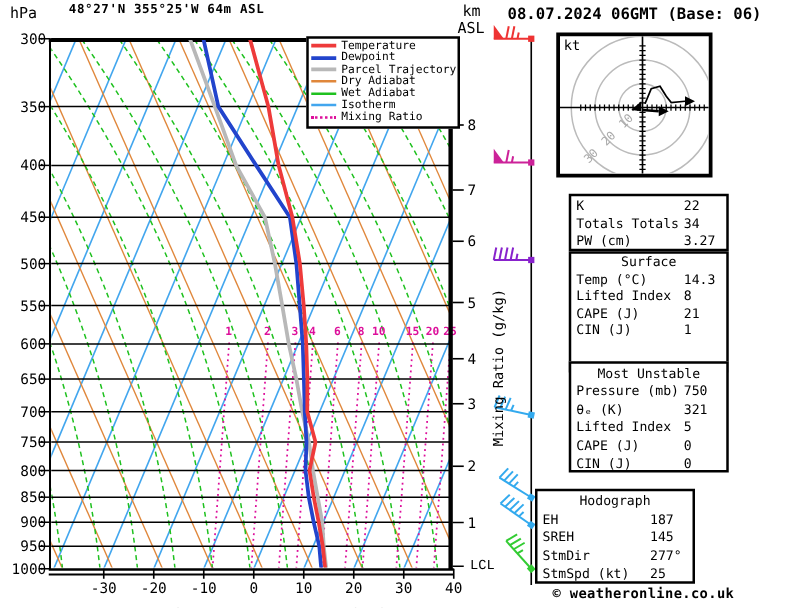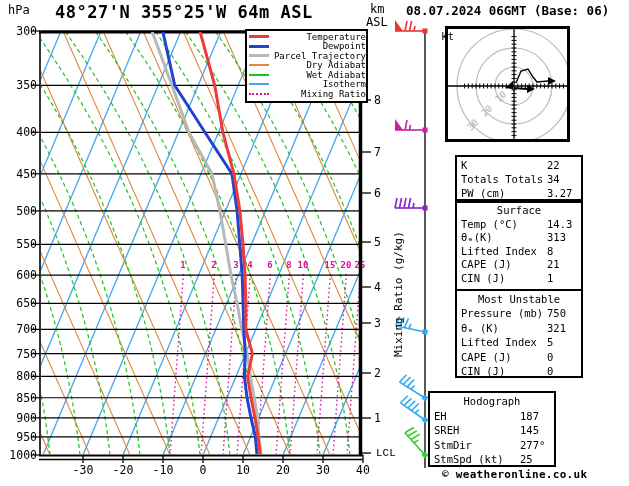--- a/index.html
+++ b/index.html
@@ -1,24 +1,24 @@
 <!DOCTYPE html>
 <html><head>
 <meta charset="utf-8">
 <style>
   html,body{margin:0;padding:0;background:#fff;}
   .stage{position:relative;width:629px;height:486px;background:#fff;overflow:hidden;
          font-family:"DejaVu Sans Mono","DejaVu Sans",monospace;color:#000;}
   .abs{position:absolute;}
   svg{position:absolute;left:0;top:0;}
-  .title{font-weight:bold;font-size:17px;letter-spacing:.5px;}
+  .title{font-weight:bold;font-size:10px;letter-spacing:.5px;}
   .unit{font-size:12px;}
   .date{font-weight:bold;font-size:12.5px;}
   .legend{border:2px solid #000;background:#fff;width:117px;padding:1px 0 2px 2px;z-index:5;}
-  .lrow{display:flex;align-items:center;height:9.5px;font-size:9px;white-space:nowrap;justify-content:space-between;}
+  .lrow{display:flex;align-items:center;height:9.5px;font-size:9px;white-space:nowrap;}
   .sw{display:inline-block;width:20px;margin-right:4px;flex:0 0 20px;}
   .panel{border:2px solid #000;background:#fff;width:128px;font-size:10.5px;box-sizing:border-box;
          padding:1px 4px 0 4px;z-index:4;}
   .prow{position:relative;white-space:nowrap;}
   .prow .val{position:absolute;left:86px;top:0;}
   .ptitle{text-align:center;}
   .rot{transform:rotate(-90deg);transform-origin:0 0;font-size:11px;white-space:nowrap;}
   .xlabel{width:330px;text-align:center;font-size:13px;}
   .small{font-size:11px;}
   .footer{font-weight:bold;font-size:11px;letter-spacing:.3px;}
@@ -375,32 +375,31 @@
       </div>
     <div class="lrow">
         <span class="sw" style="border-top: 2px dotted rgb(221, 15, 155); height: 0px;"></span>
         <span>Mixing Ratio</span>
       </div>
   </div>
 
   <div class="abs rot" style="left:392px;top:357px;">Mixing Ratio (g/kg)</div>
   <div class="abs xlabel" style="left:40px;top:485px;">Dewpoint / Temperature (°C)</div>
   <div class="abs small" style="left:376px;top:447px;font-family:Liberation Mono, monospace;">LCL</div>
-  <div class="abs small" style="left:441px;top:30px;z-index:6;">kt</div>
+  <div class="abs small" style="left:451px;top:30px;z-index:6;">kt</div>
 
   <div class="abs panel" style="left:455px;top:155px;height:46px;line-height:14px;">
     <div class="prow"><span>K</span><span class="val">22</span></div>
     <div class="prow"><span>Totals Totals</span><span class="val">34</span></div>
     <div class="prow"><span>PW (cm)</span><span class="val">3.27</span></div>
   </div>
 
   <div class="abs panel" style="left:455px;top:201px;height:97px;line-height:13.6px;">
     <div class="prow ptitle">Surface</div>
     <div class="prow"><span>Temp (°C)</span><span class="val">14.3</span></div>
-    <div class="prow"><span>θₑ(K)</span><span class="val">313</span></div>
     <div class="prow"><span>Lifted Index</span><span class="val">8</span></div>
     <div class="prow"><span>CAPE (J)</span><span class="val">21</span></div>
     <div class="prow"><span>CIN (J)</span><span class="val">1</span></div>
   </div>
 
   <div class="abs panel" style="left:455px;top:289px;height:89px;line-height:14.4px;">
     <div class="prow ptitle">Most Unstable</div>
     <div class="prow"><span>Pressure (mb)</span><span class="val">750</span></div>
     <div class="prow"><span>θₑ (K)</span><span class="val">321</span></div>
     <div class="prow"><span>Lifted Index</span><span class="val">5</span></div>

